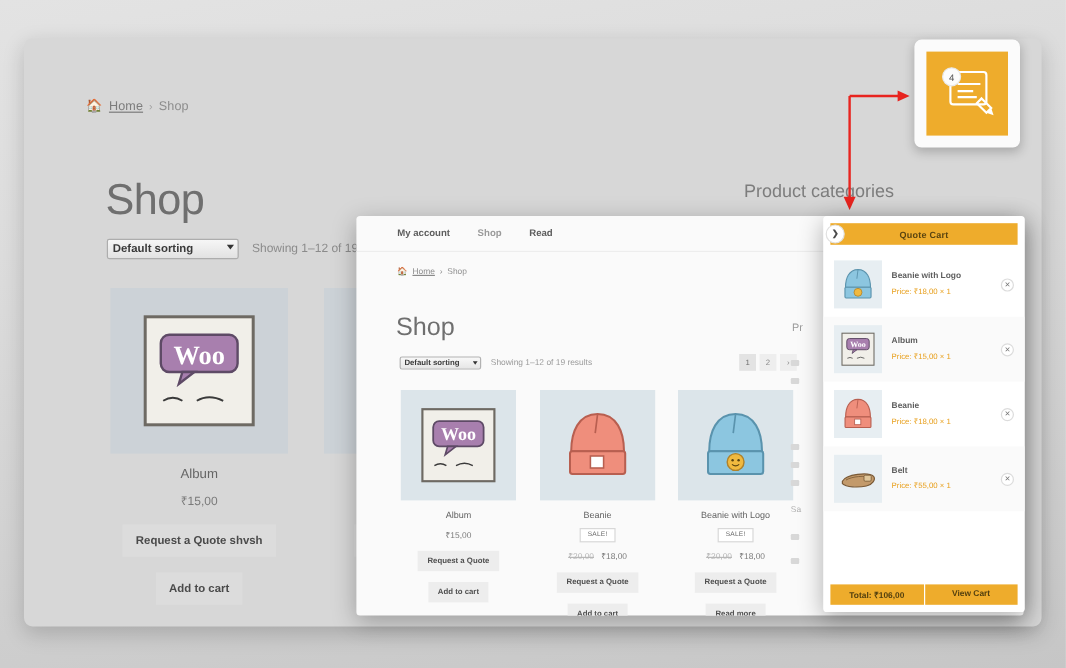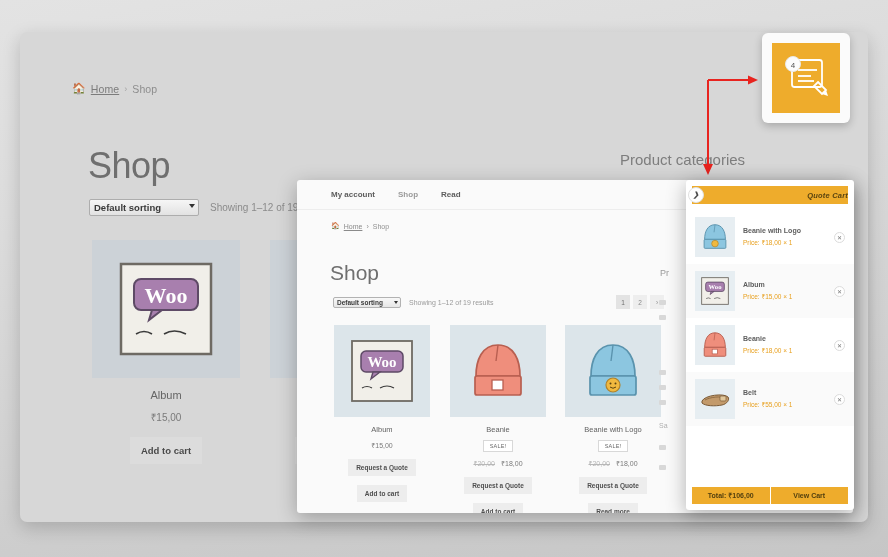--- a/index.html
+++ b/index.html
@@ -216,23 +216,22 @@
     position: absolute; left: 686px; top: 180px;
     width: 168px; height: 330px;
     background: #ffffff;
     border-radius: 3px;
     box-shadow: 0 5px 20px rgba(0,0,0,.3);
     overflow: hidden;
     display: flex; flex-direction: column;
   }
   #qc-header {
     margin: 6px 6px 0; height: 18px; background: #eeac2c;
-    display: flex; align-items: center; justify-content: flex-end;
+    display: flex; align-items: center; justify-content: center;
     position: relative;
-    font-style: italic;
   }
   #qc-header .ttl {
     font-size: 7.5px; font-weight: 700; color: #5a4410; letter-spacing: .2px;
   }
   #qc-toggle {
     position: absolute; left: -4px; top: 1px;
     width: 16px; height: 16px; border-radius: 50%;
     background: #fff; border: 1px solid #e0e0e0;
     display: flex; align-items: center; justify-content: center;
     font-size: 7px; color: #4b4b4b; font-weight: 700;
@@ -297,20 +296,21 @@
         <rect x="9" y="7" width="90" height="90" fill="#f1efe9" stroke="#6e6a63" stroke-width="2.5"></rect>
         <rect x="22" y="22" width="64" height="31" rx="7" fill="#a87fae" stroke="#5e4a66" stroke-width="2"></rect>
         <text x="54" y="46" font-size="22" font-weight="bold" fill="#fff" text-anchor="middle" font-family="Liberation Serif, serif">Woo</text>
         <path d="M40 53 L37 63 L50 53 Z" fill="#a87fae" stroke="#5e4a66" stroke-width="2"></path>
         <path d="M24 77 q8 -5 16 0" stroke="#3a3a3a" stroke-width="1.6" fill="none"></path>
         <path d="M52 77 q10 -6 22 0" stroke="#3a3a3a" stroke-width="1.6" fill="none"></path>
       </svg>
     </div>
     <div class="p-name">Album</div>
     <div class="p-price">₹15,00</div>
+    <div class="bg-btn">Request a Quote shvsh</div>
     <div class="bg-btn">Add to cart</div>
   </div>
 
   <div class="bg-prod" style="left:250px; top:208px;">
     <div class="img-box">
       <svg width="86" height="96" viewBox="0 0 86 96">
         <path d="M43 14 C23 14 15 32 15 52 L71 52 C71 32 63 14 43 14 Z" fill="#ef8e7c" stroke="#b85f50" stroke-width="2"></path>
         <rect x="13" y="52" width="60" height="24" rx="3" fill="#ef8e7c" stroke="#b85f50" stroke-width="2"></rect>
         <rect x="36" y="58" width="14" height="12" fill="#fff" stroke="#b85f50" stroke-width="1.6"></rect>
       </svg>

